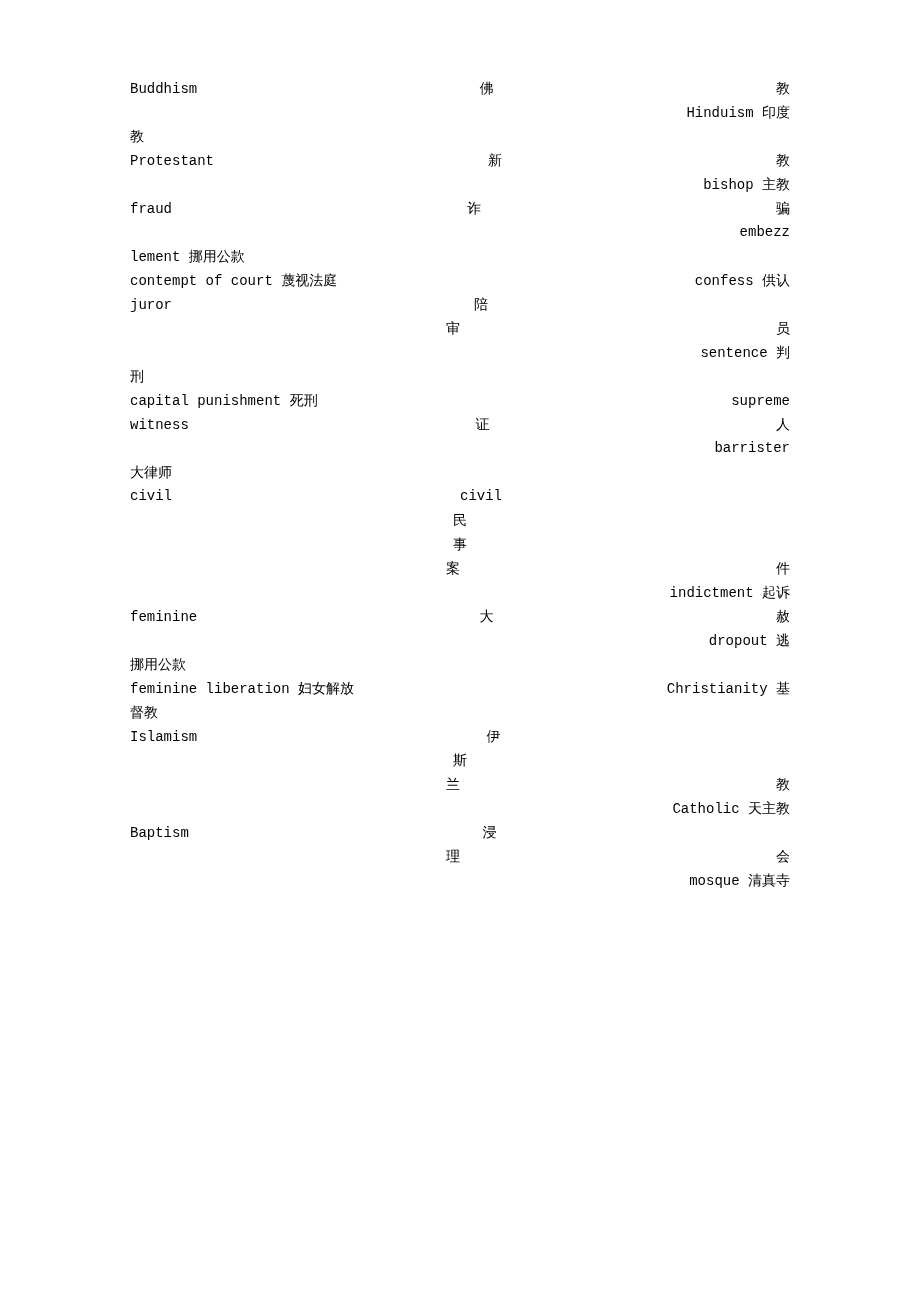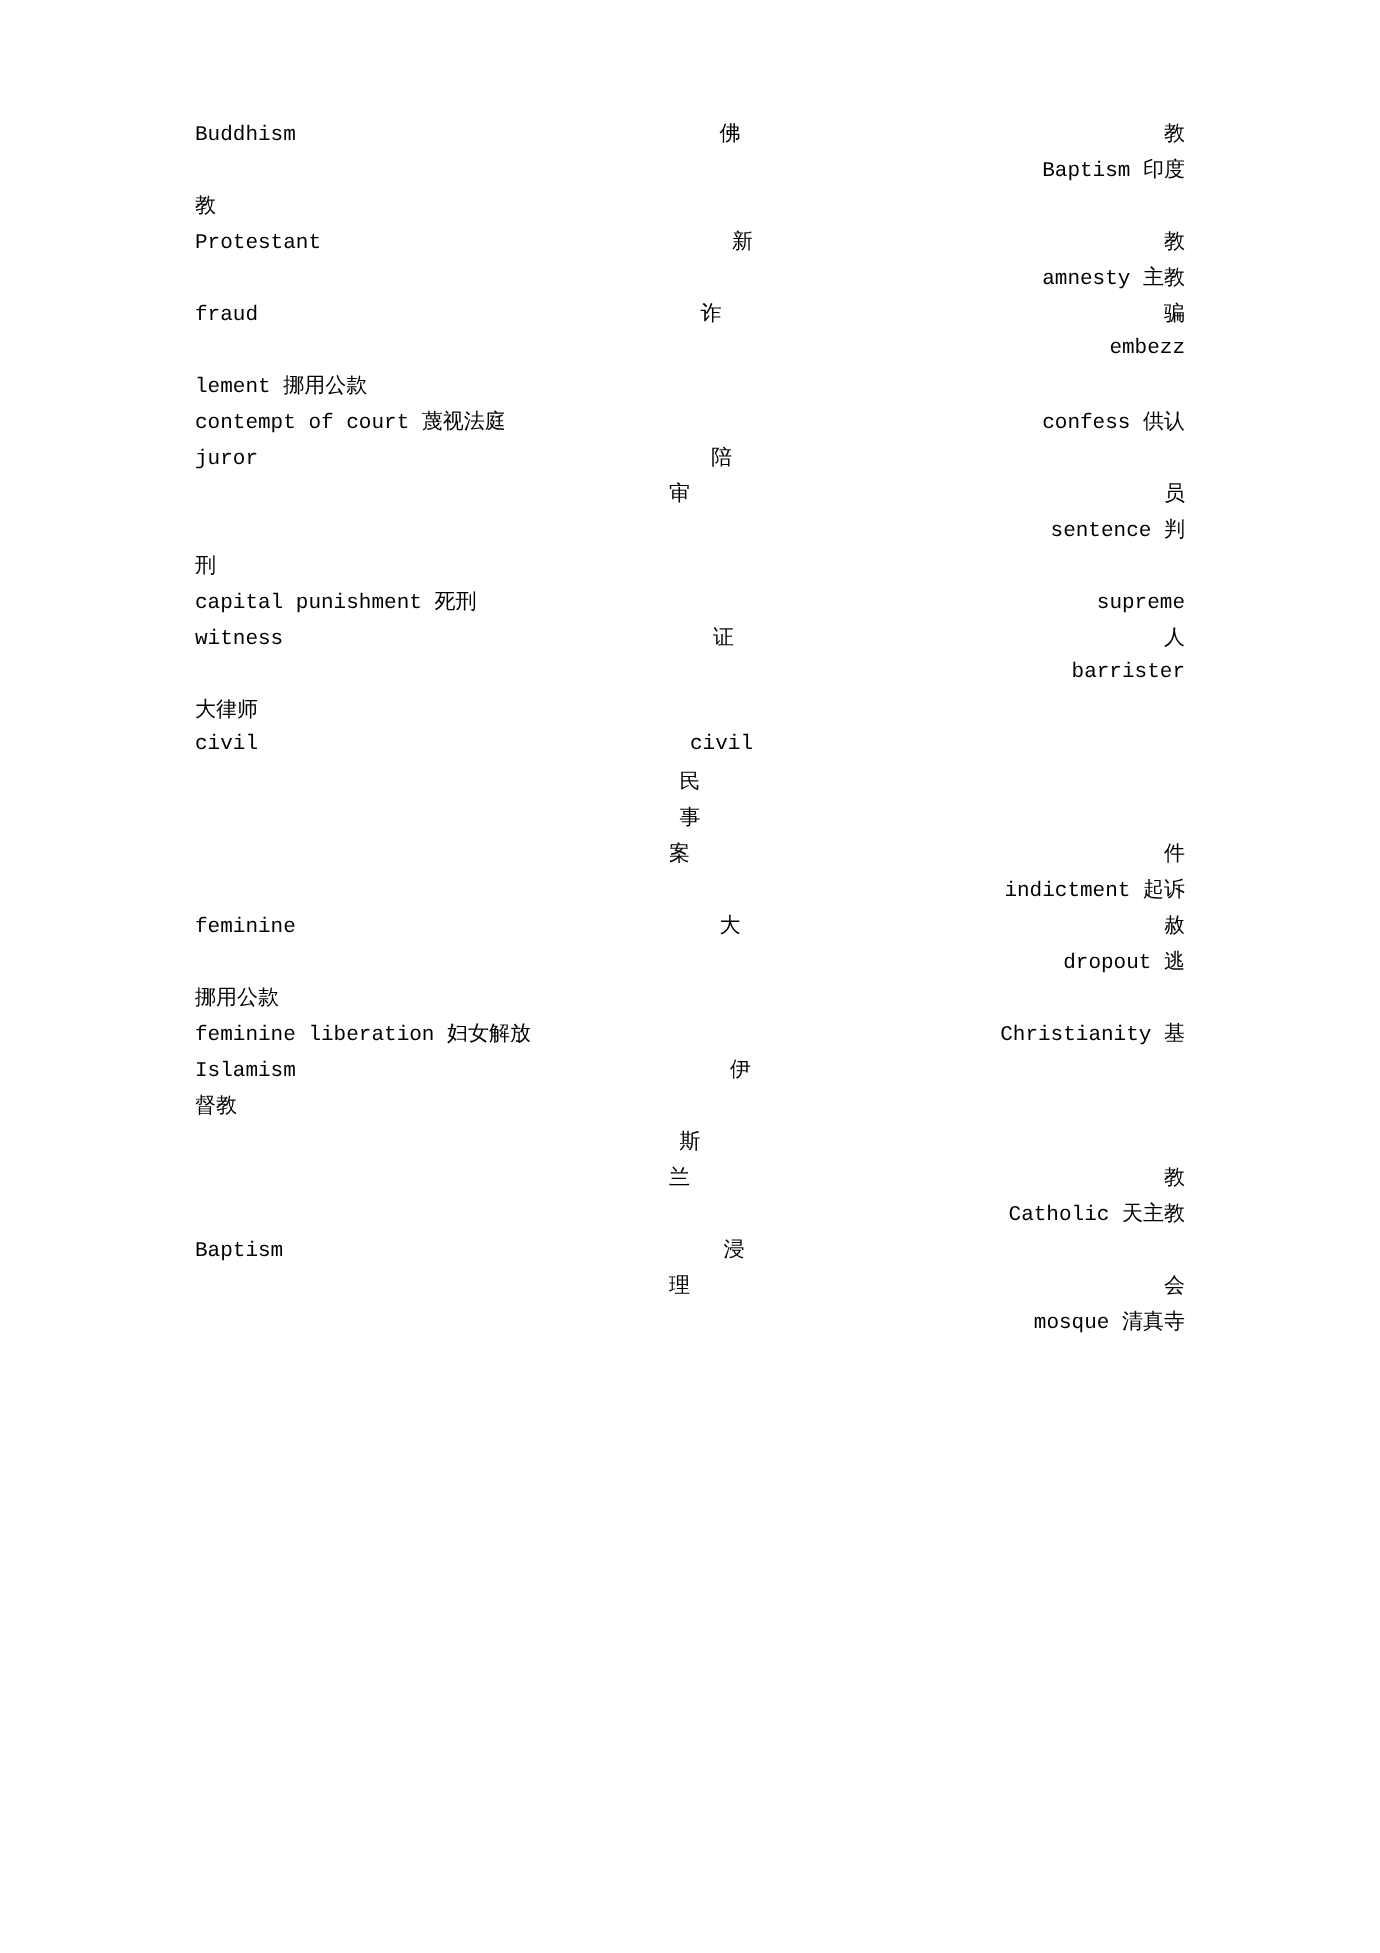--- a/index.html
+++ b/index.html
@@ -52,42 +52,42 @@
       <span class="spacer"></span>
       <span class="mid">佛</span>
       <span class="spacer"></span>
       <span class="right">教</span>
     </div>
     <div class="line">
       <span class="left"></span>
       <span class="spacer"></span>
       <span class="mid"></span>
       <span class="spacer"></span>
-      <span class="right">Baptism 印度</span>
+      <span class="right">Hinduism 印度</span>
     </div>
     <div class="line">
       <span class="left">教</span>
       <span class="spacer"></span>
       <span class="mid"></span>
       <span class="spacer"></span>
       <span class="right"></span>
     </div>
     <div class="line">
       <span class="left">Protestant</span>
       <span class="spacer"></span>
       <span class="mid">新</span>
       <span class="spacer"></span>
       <span class="right">教</span>
     </div>
     <div class="line">
       <span class="left"></span>
       <span class="spacer"></span>
       <span class="mid"></span>
       <span class="spacer"></span>
-      <span class="right">amnesty 主教</span>
+      <span class="right">bishop 主教</span>
     </div>
     <div class="line">
       <span class="left">fraud</span>
       <span class="spacer"></span>
       <span class="mid">诈</span>
       <span class="spacer"></span>
       <span class="right">骗</span>
     </div>
     <div class="line">
       <span class="left"></span>
@@ -223,30 +223,30 @@
       <span class="right"></span>
     </div>
     <div class="line">
       <span class="left">feminine liberation 妇女解放</span>
       <span class="spacer"></span>
       <span class="mid"></span>
       <span class="spacer"></span>
       <span class="right">Christianity 基</span>
     </div>
     <div class="line">
+      <span class="left">督教</span>
+      <span class="spacer"></span>
+      <span class="mid"></span>
+      <span class="spacer"></span>
+      <span class="right"></span>
+    </div>
+    <div class="line">
       <span class="left">Islamism</span>
       <span class="spacer"></span>
       <span class="mid">伊</span>
-      <span class="spacer"></span>
-      <span class="right"></span>
-    </div>
-    <div class="line">
-      <span class="left">督教</span>
-      <span class="spacer"></span>
-      <span class="mid"></span>
       <span class="spacer"></span>
       <span class="right"></span>
     </div>
     <div class="line">
       <span class="left"></span>
       <span class="spacer"></span>
       <span class="mid">斯</span>
       <span class="spacer"></span>
       <span class="right"></span>
     </div>

